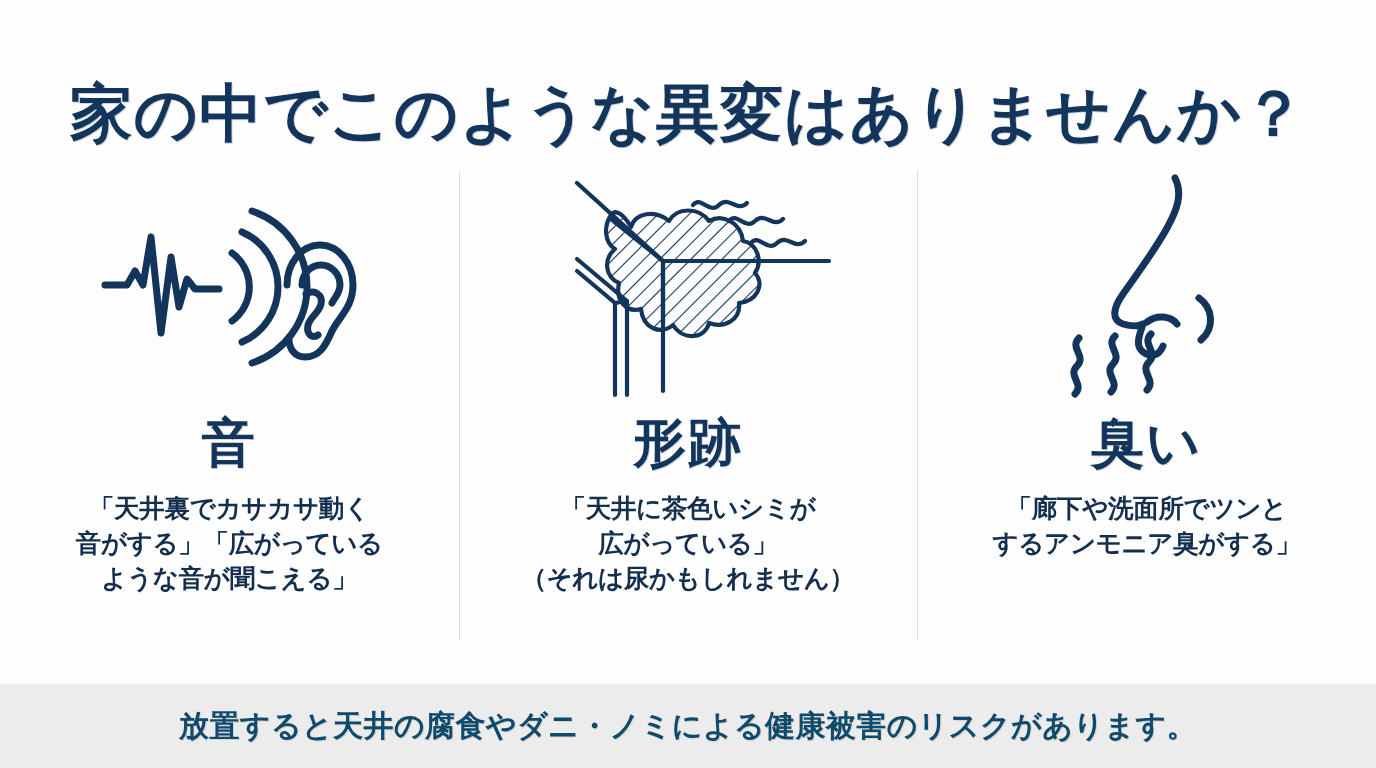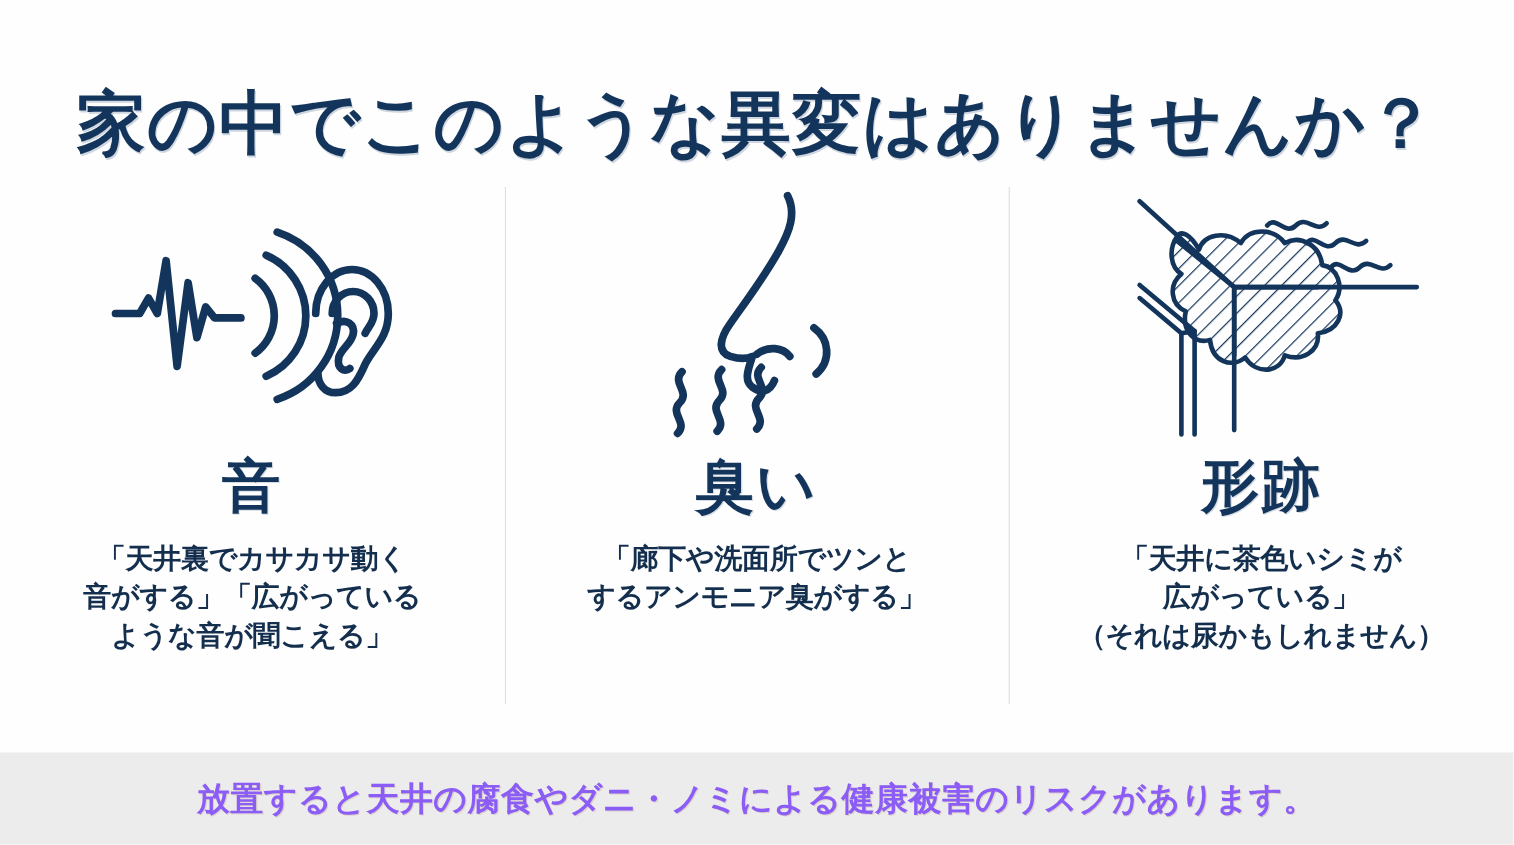--- a/index.html
+++ b/index.html
@@ -120,21 +120,21 @@
     left: 0;
     top: 684px;
     width: 1376px;
     height: 84px;
     background: #ececec;
     display: flex;
     align-items: center;
     justify-content: center;
   }
   .footer-text {
-    color: #8b5cf6;
+    color: #0c4a6e;
     font-size: 30px;
     font-weight: 700;
     letter-spacing: 0.4px;
     white-space: nowrap;
     text-shadow: 1px 1px 0 rgba(190,160,140,0.35);
   }
 </style>
 </head>
 <body>
 
@@ -156,42 +156,20 @@
 
           <path class="stroke" d="M188 100 A 33 40 0 0 1 254 100 C254 122 240 132 233 146 C226 162 220 172 206 172 C196 172 190 164 190 154"></path>
           <path class="stroke" d="M203 100 A 19 20 0 0 1 241 100 C241 108 236 112 233 118"></path>
           <path class="stroke" d="M207 109 C216 104 224 110 222 119 C220 128 211 132 209 140 C207 150 214 154 219 150"></path>
         </svg>
       </div>
       <div class="col-title">音</div>
       <div class="col-caption">「天井裏でカサカサ動く
 音がする」「広がっている
 ような音が聞こえる」</div>
-    </div>
-
-    <div class="col">
-      <div class="icon-wrap">
-        <svg width="200" height="230" viewBox="0 0 200 230" aria-hidden="true">
-
-          <path class="stroke" d="M128 8 C136 24 130 40 120 58 C108 80 90 104 76 124
-                   C66 138 64 150 76 154 C86 157 92 156 96 154
-                   C92 166 88 176 96 182 C104 188 112 186 116 176"></path>
-
-          <path class="stroke" d="M100 152 C110 144 124 146 130 154"></path>
-
-          <path class="stroke" d="M152 128 C166 138 168 158 154 170"></path>
-
-          <path class="stroke" d="M32 168 C22 178 40 186 30 196 C20 206 38 214 28 224"></path>
-          <path class="stroke" d="M68 166 C58 176 76 184 66 194 C56 204 74 212 64 222"></path>
-          <path class="stroke" d="M104 164 C94 174 112 182 102 192 C92 202 110 210 100 220"></path>
-        </svg>
-      </div>
-      <div class="col-title">臭い</div>
-      <div class="col-caption">「廊下や洗面所でツンと
-するアンモニア臭がする」</div>
     </div>
 
     <div class="col">
       <div class="icon-wrap">
         <svg width="290" height="225" viewBox="0 0 290 225" aria-hidden="true">
           <defs>
             <pattern id="hatch" width="11" height="11" patternTransform="rotate(45)" patternUnits="userSpaceOnUse">
               <line x1="0" y1="0" x2="0" y2="11" stroke="#13355c" stroke-width="2.2"></line>
             </pattern>
             <clipPath id="stainClip">
@@ -231,19 +209,41 @@
           <path class="stroke-thin" d="M186 48 C194 38 202 58 212 48 C222 38 230 56 240 46"></path>
           <path class="stroke-thin" d="M208 70 C216 60 224 80 234 70 C244 60 252 78 262 68"></path>
         </svg>
       </div>
       <div class="col-title">形跡</div>
       <div class="col-caption">「天井に茶色いシミが
 広がっている」
 （それは尿かもしれません）</div>
     </div>
 
+    <div class="col">
+      <div class="icon-wrap">
+        <svg width="200" height="230" viewBox="0 0 200 230" aria-hidden="true">
+
+          <path class="stroke" d="M128 8 C136 24 130 40 120 58 C108 80 90 104 76 124
+                   C66 138 64 150 76 154 C86 157 92 156 96 154
+                   C92 166 88 176 96 182 C104 188 112 186 116 176"></path>
+
+          <path class="stroke" d="M100 152 C110 144 124 146 130 154"></path>
+
+          <path class="stroke" d="M152 128 C166 138 168 158 154 170"></path>
+
+          <path class="stroke" d="M32 168 C22 178 40 186 30 196 C20 206 38 214 28 224"></path>
+          <path class="stroke" d="M68 166 C58 176 76 184 66 194 C56 204 74 212 64 222"></path>
+          <path class="stroke" d="M104 164 C94 174 112 182 102 192 C92 202 110 210 100 220"></path>
+        </svg>
+      </div>
+      <div class="col-title">臭い</div>
+      <div class="col-caption">「廊下や洗面所でツンと
+するアンモニア臭がする」</div>
+    </div>
+
   </div>
 
   <div class="footer-band">
     <div class="footer-text">放置すると天井の腐食やダニ・ノミによる健康被害のリスクがあります。</div>
   </div>
 
 </div>
 
 </body></html>

